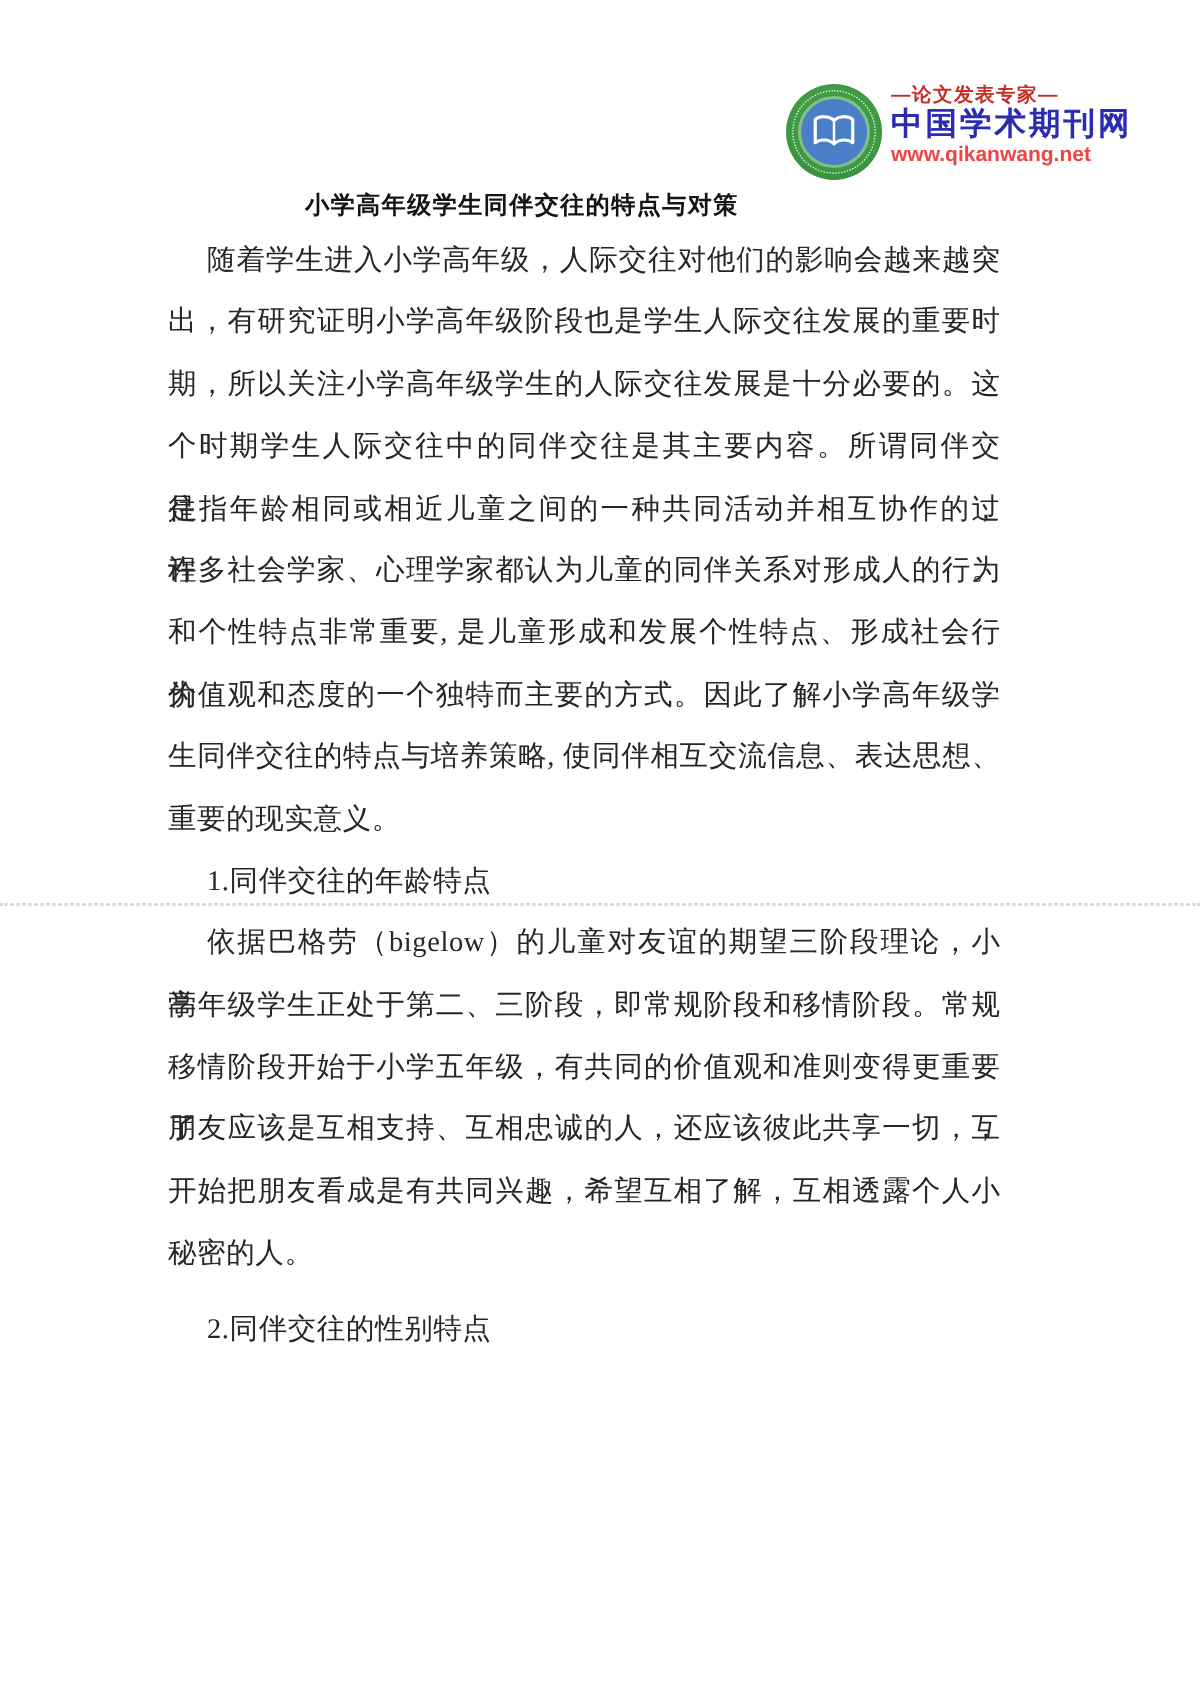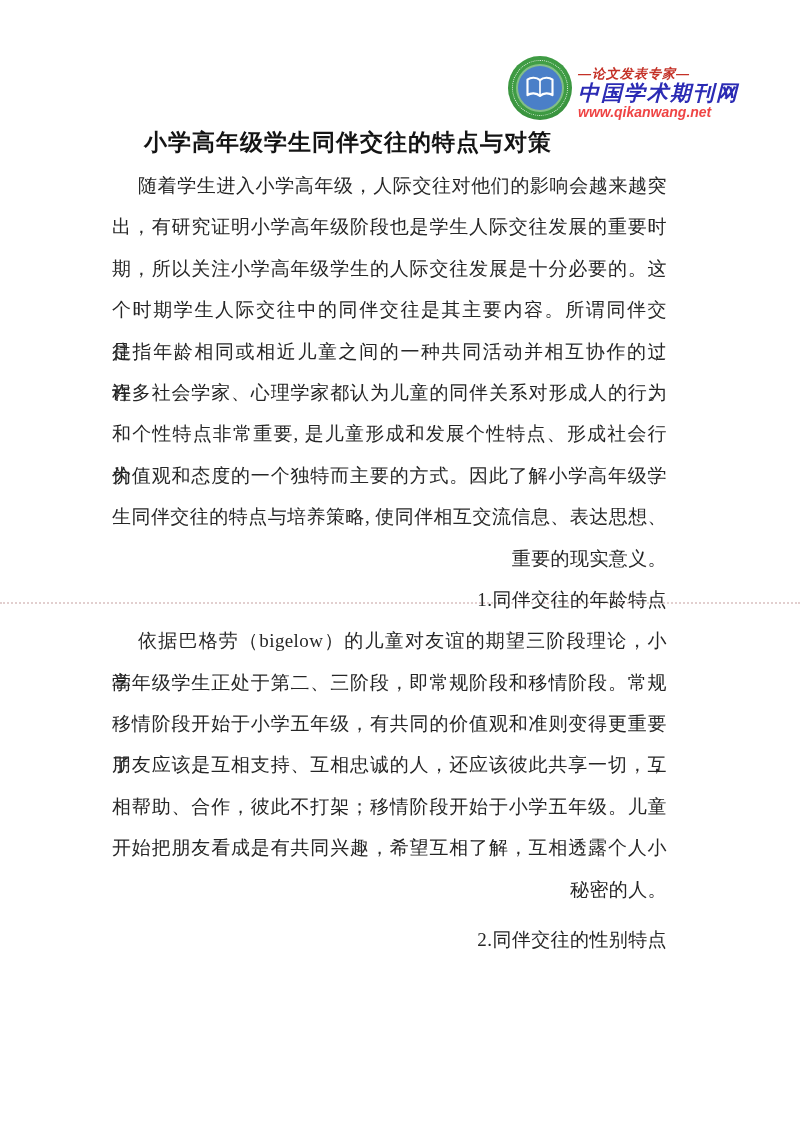--- a/index.html
+++ b/index.html
@@ -7,22 +7,22 @@
     width:800px;height:1132px;
     background:#ffffff;
     font-family:"Liberation Serif","DejaVu Serif",serif;
     position:relative;
     overflow:hidden;
   }
   .page{position:relative;width:800px;height:1132px;background:#ffffff;}
 
   
   .logo{
-    position:absolute;top:56px;left:508px;
-    display:flex;align-items:flex-end;gap:6px;z-index:3;font-style:italic;
+    position:absolute;top:56px;left:524px;
+    display:flex;align-items:flex-start;gap:6px;z-index:3;
   }
   .emblem{
     width:64px;height:64px;border-radius:50%;
     background:radial-gradient(circle at 50% 45%, #4aa64f 0%, #3e9b43 60%, #2c7d31 100%);
     position:relative;flex:0 0 auto;
     display:flex;align-items:center;justify-content:center;
   }
   .emblem::before{
     content:"";position:absolute;inset:4px;border-radius:50%;
     border:1px dotted rgba(255,255,255,0.85);
@@ -48,30 +48,30 @@
   }
   .dotted-line{
     position:absolute;left:0;top:602px;width:800px;height:0;
     border-top:2px dotted #e2cfcf;z-index:0;
   }
 
   
   .doc-title{
     position:absolute;left:0;top:127px;width:696px;margin:0;
     text-align:center;
-    font-size:23px;font-weight:bold;color:#141414;
+    font-size:16px;font-weight:bold;color:#141414;
     letter-spacing:1px;z-index:2;
   }
   .content{
-    position:absolute;left:112px;top:165px;width:555px;z-index:2;
+    position:absolute;left:112px;top:153px;width:555px;z-index:2;
     font-size:19px;color:#262626;letter-spacing:0.4px;
   }
   .line{
     height:41.4px;line-height:41.4px;
-    white-space:nowrap;overflow:visible;text-align:right;
+    white-space:nowrap;overflow:visible;
   }
   .line.fill{
     white-space:normal;
     text-align:justify;
     text-align-last:justify;
   }
   .line.indent{text-indent:26px;}
 </style>
 </head>
 <body>
@@ -108,19 +108,18 @@
       <div class="line fill">许多社会学家、心理学家都认为儿童的同伴关系对形成人的行为</div>
       <div class="line fill">和个性特点非常重要, 是儿童形成和发展个性特点、形成社会行为、</div>
       <div class="line fill">价值观和态度的一个独特而主要的方式。因此了解小学高年级学</div>
       <div class="line fill">生同伴交往的特点与培养策略, 使同伴相互交流信息、表达思想、</div>
       <div class="line">重要的现实意义。</div>
       <div class="line indent">1.同伴交往的年龄特点</div>
       <div class="line indent fill">依据巴格劳（bigelow）的儿童对友谊的期望三阶段理论，小学</div>
       <div class="line fill">高年级学生正处于第二、三阶段，即常规阶段和移情阶段。常规</div>
       <div class="line fill">移情阶段开始于小学五年级，有共同的价值观和准则变得更重要了，</div>
       <div class="line fill">朋友应该是互相支持、互相忠诚的人，还应该彼此共享一切，互</div>
-      <div class="line fill">相帮助、合作，彼此不打架；移情阶段开始于小学五年级。儿童</div>
       <div class="line fill">开始把朋友看成是有共同兴趣，希望互相了解，互相透露个人小</div>
       <div class="line">秘密的人。</div>
       <div class="line indent" style="margin-top: 9px;">2.同伴交往的性别特点</div>
     </div>
 
 </div>
 
 </body></html>

